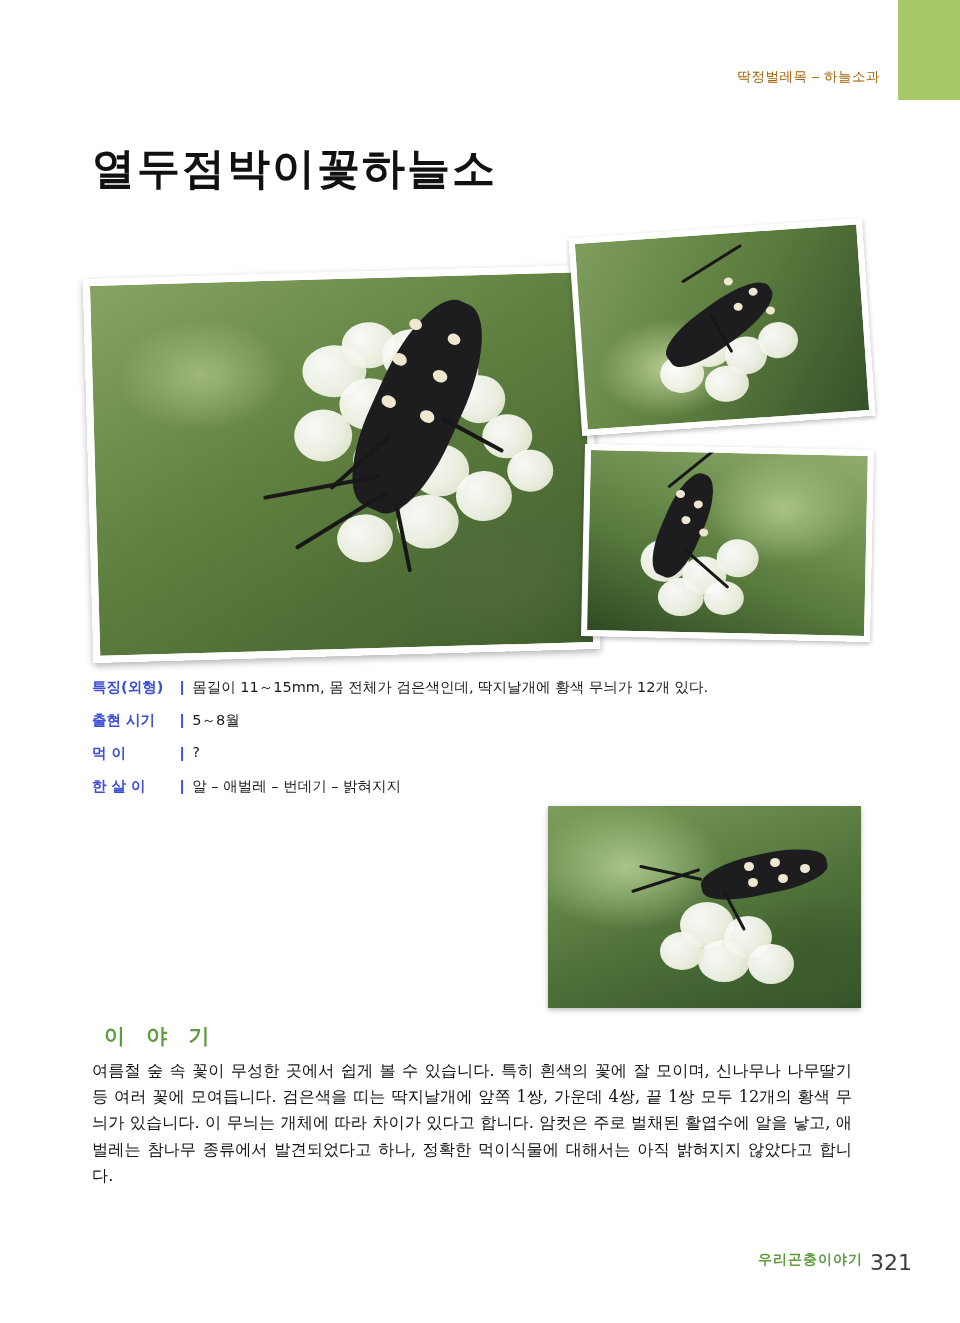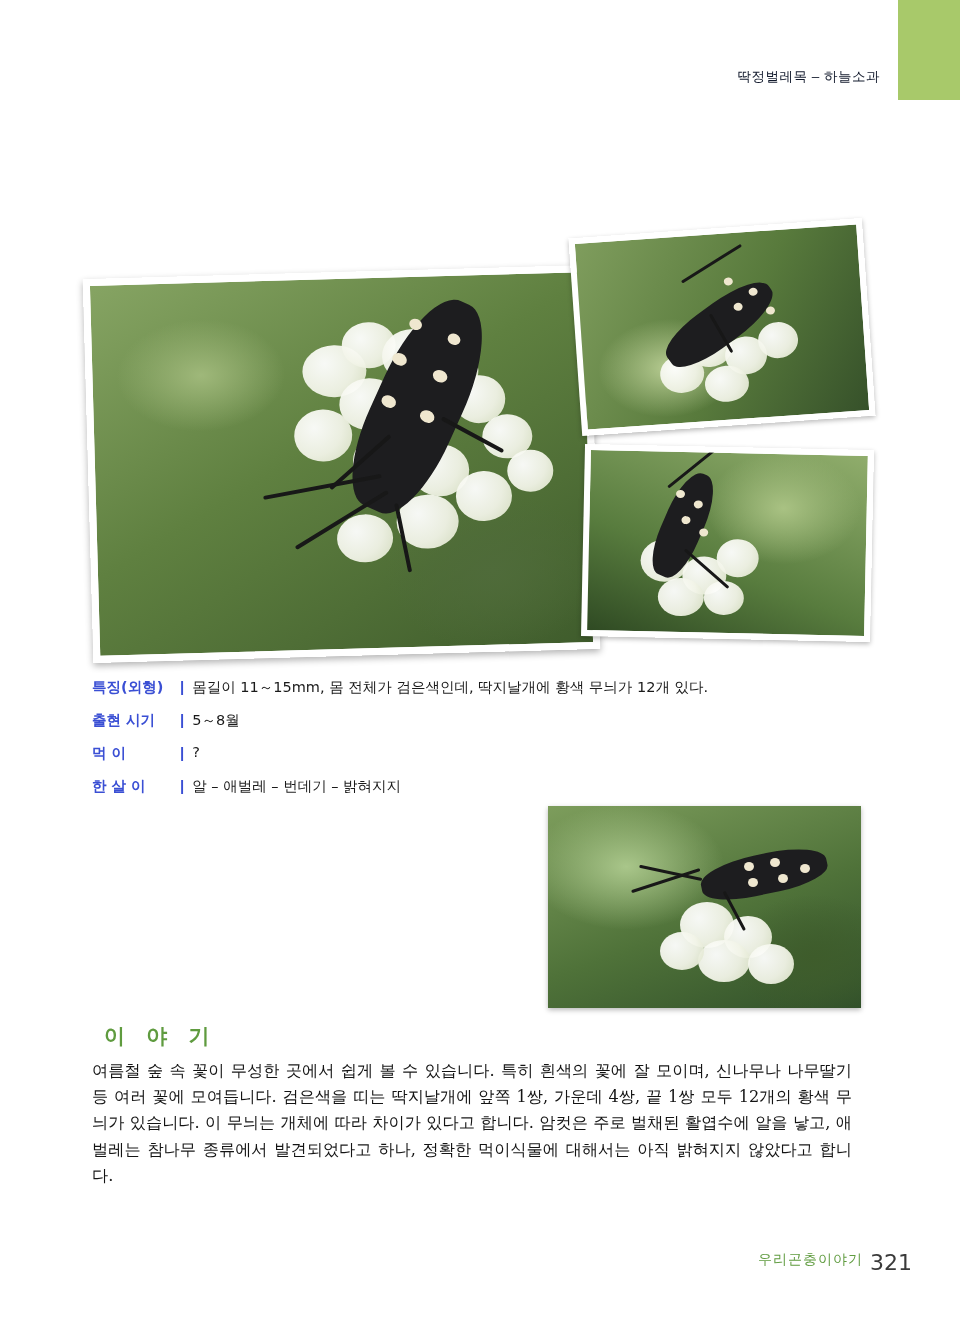--- a/index.html
+++ b/index.html
@@ -28,21 +28,21 @@
     right: 0;
     width: 62px;
     height: 100px;
     background: #a8c96a;
   }
   .header-tag {
     position: absolute;
     top: 68px;
     right: 80px;
     font-size: 13.5px;
-    color: #0f172a;
+    color: #a16207;
     letter-spacing: 0.5px;
     white-space: nowrap;
   }
 
   
   .title-kr {
     position: absolute;
     left: 92px;
     top: 140px;
     font-size: 43px;
@@ -217,21 +217,21 @@
     font-family: "DejaVu Serif", serif;
     text-align: justify;
   }
 
   
   .footer-logo {
     position: absolute;
     right: 97px;
     bottom: 54px;
     font-size: 14px;
-    font-weight: normal;
+    font-weight: bold;
     color: #5f9b3f;
     letter-spacing: 1px;
     font-family: "DejaVu Sans", sans-serif;
   }
   .page-number {
     position: absolute;
     right: 48px;
     bottom: 48px;
     font-size: 22px;
     color: #3a3a3a;
@@ -239,20 +239,21 @@
   }
 </style>
 </head>
 <body>
 
 <div class="page">
 
   <div class="corner-block"></div>
   <div class="header-tag">딱정벌레목 – 하늘소과</div>
 
+  <div class="title-kr">열두점박이꽃하늘소</div>
 
   <div class="photo scene-a" id="photo-main">
     <div class="leaf-bg"></div>
 
     <div class="flower" style="left:210px;top:66px;width:64px;height:52px;"></div>
     <div class="flower" style="left:250px;top:44px;width:54px;height:46px;"></div>
     <div class="flower" style="left:290px;top:52px;width:62px;height:54px;"></div>
     <div class="flower" style="left:330px;top:70px;width:56px;height:50px;"></div>
     <div class="flower" style="left:360px;top:100px;width:52px;height:48px;"></div>
     <div class="flower" style="left:246px;top:100px;width:60px;height:52px;"></div>

